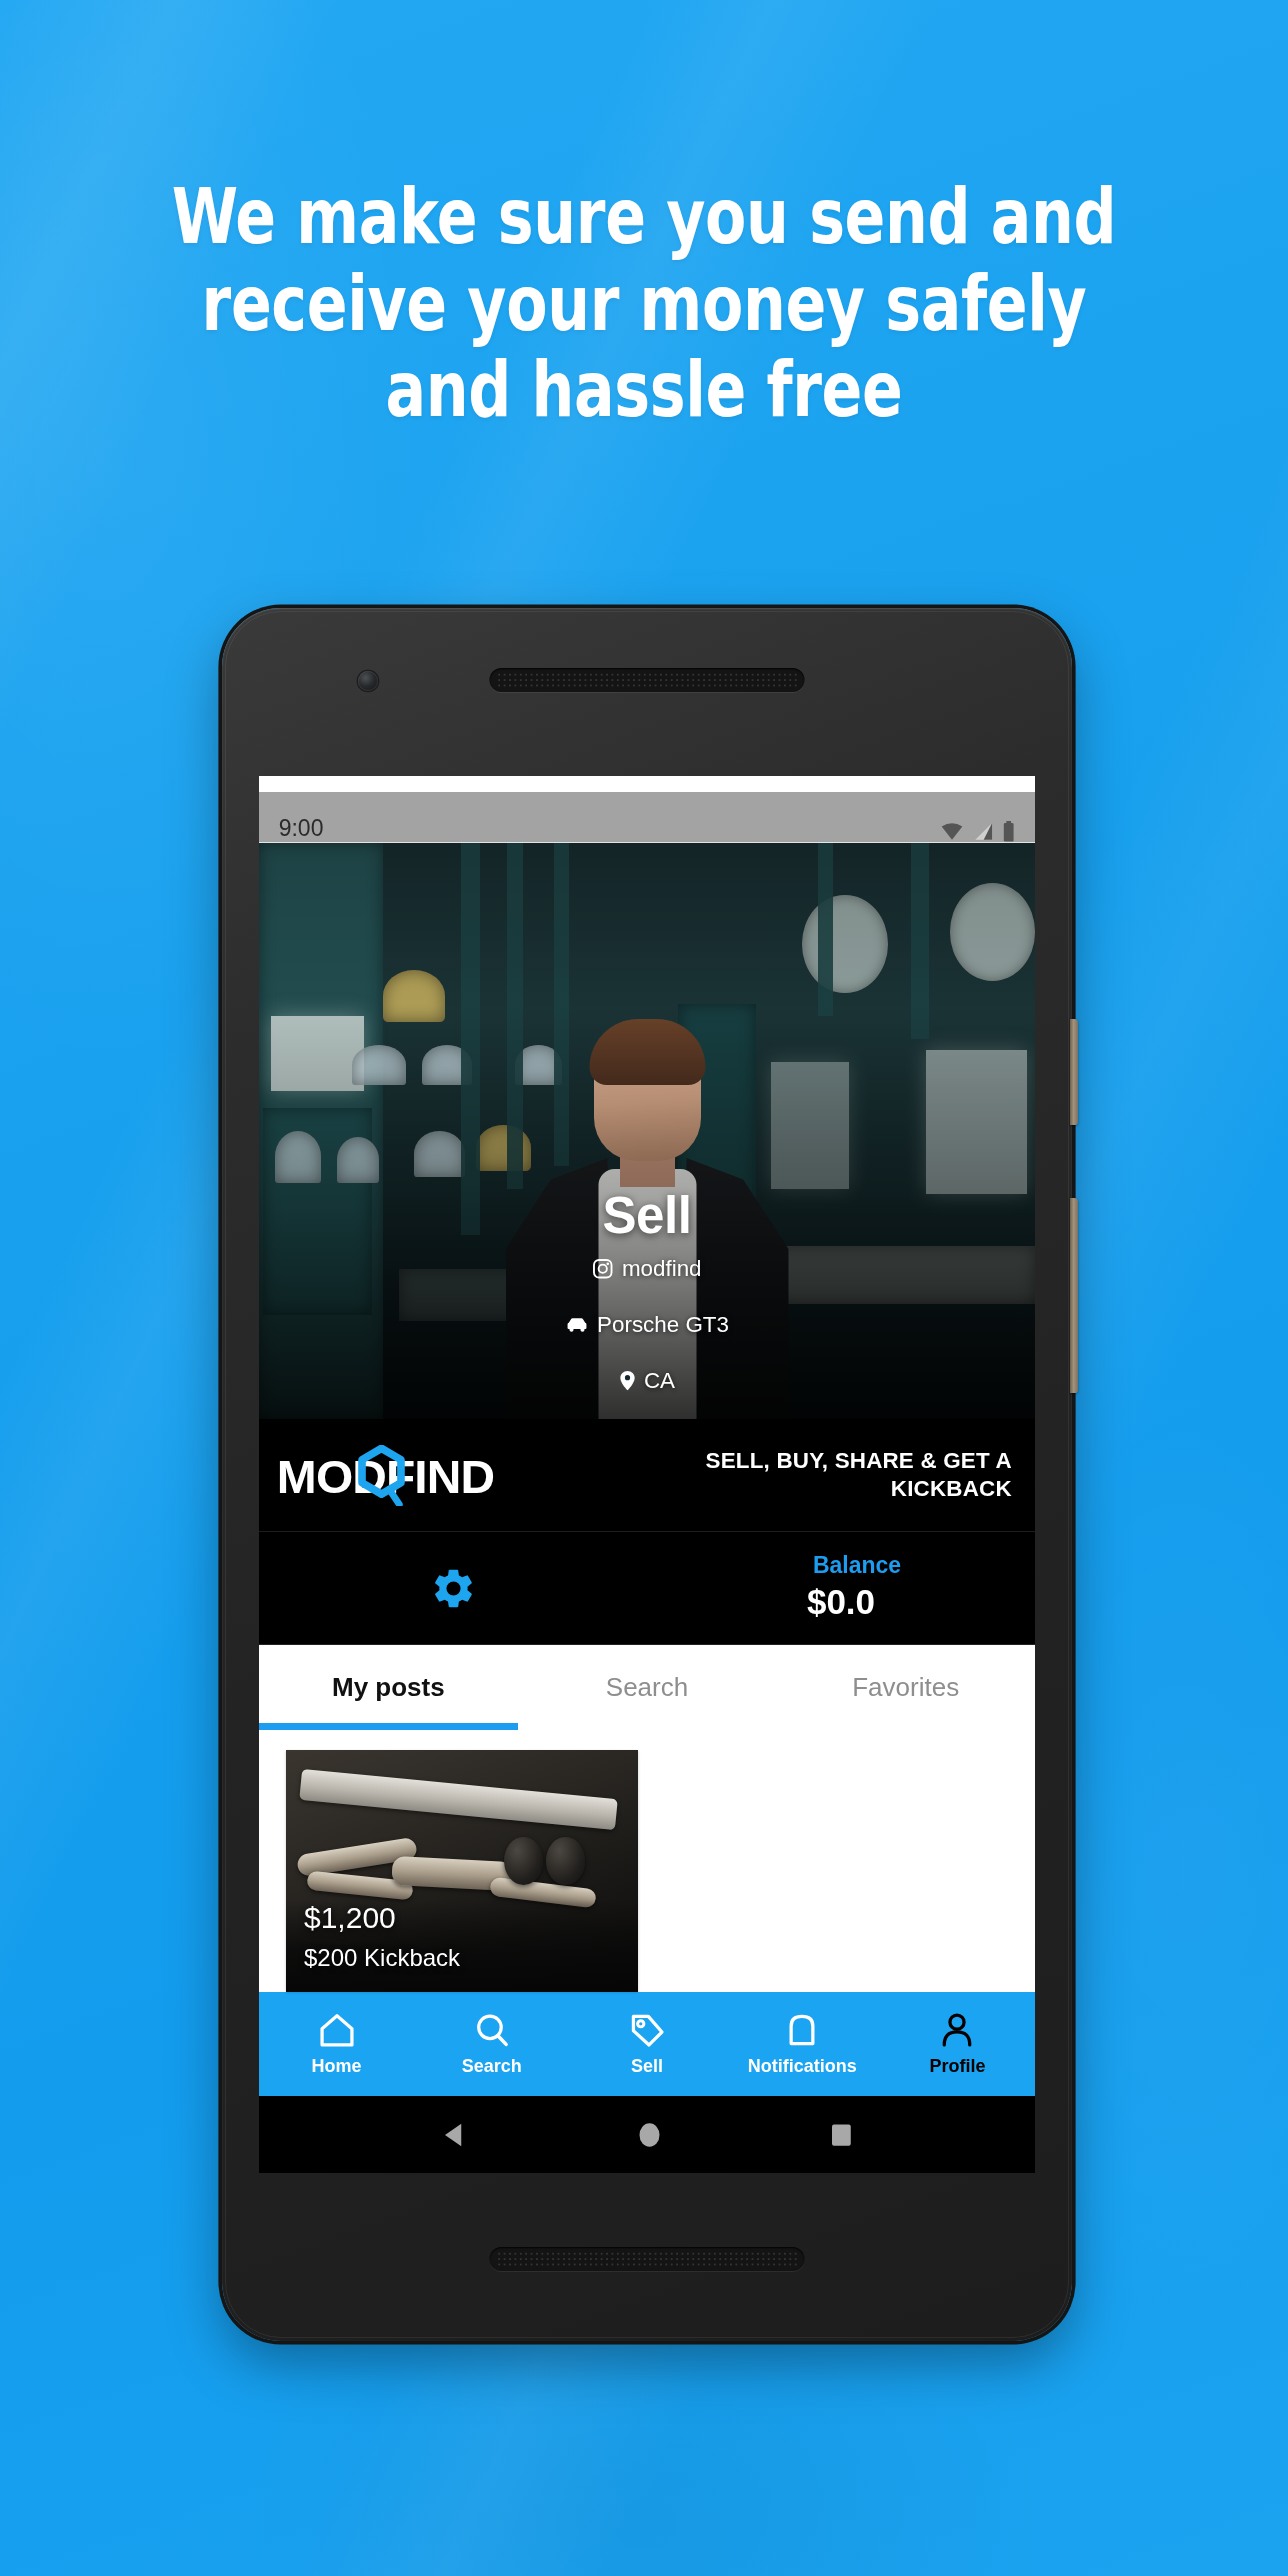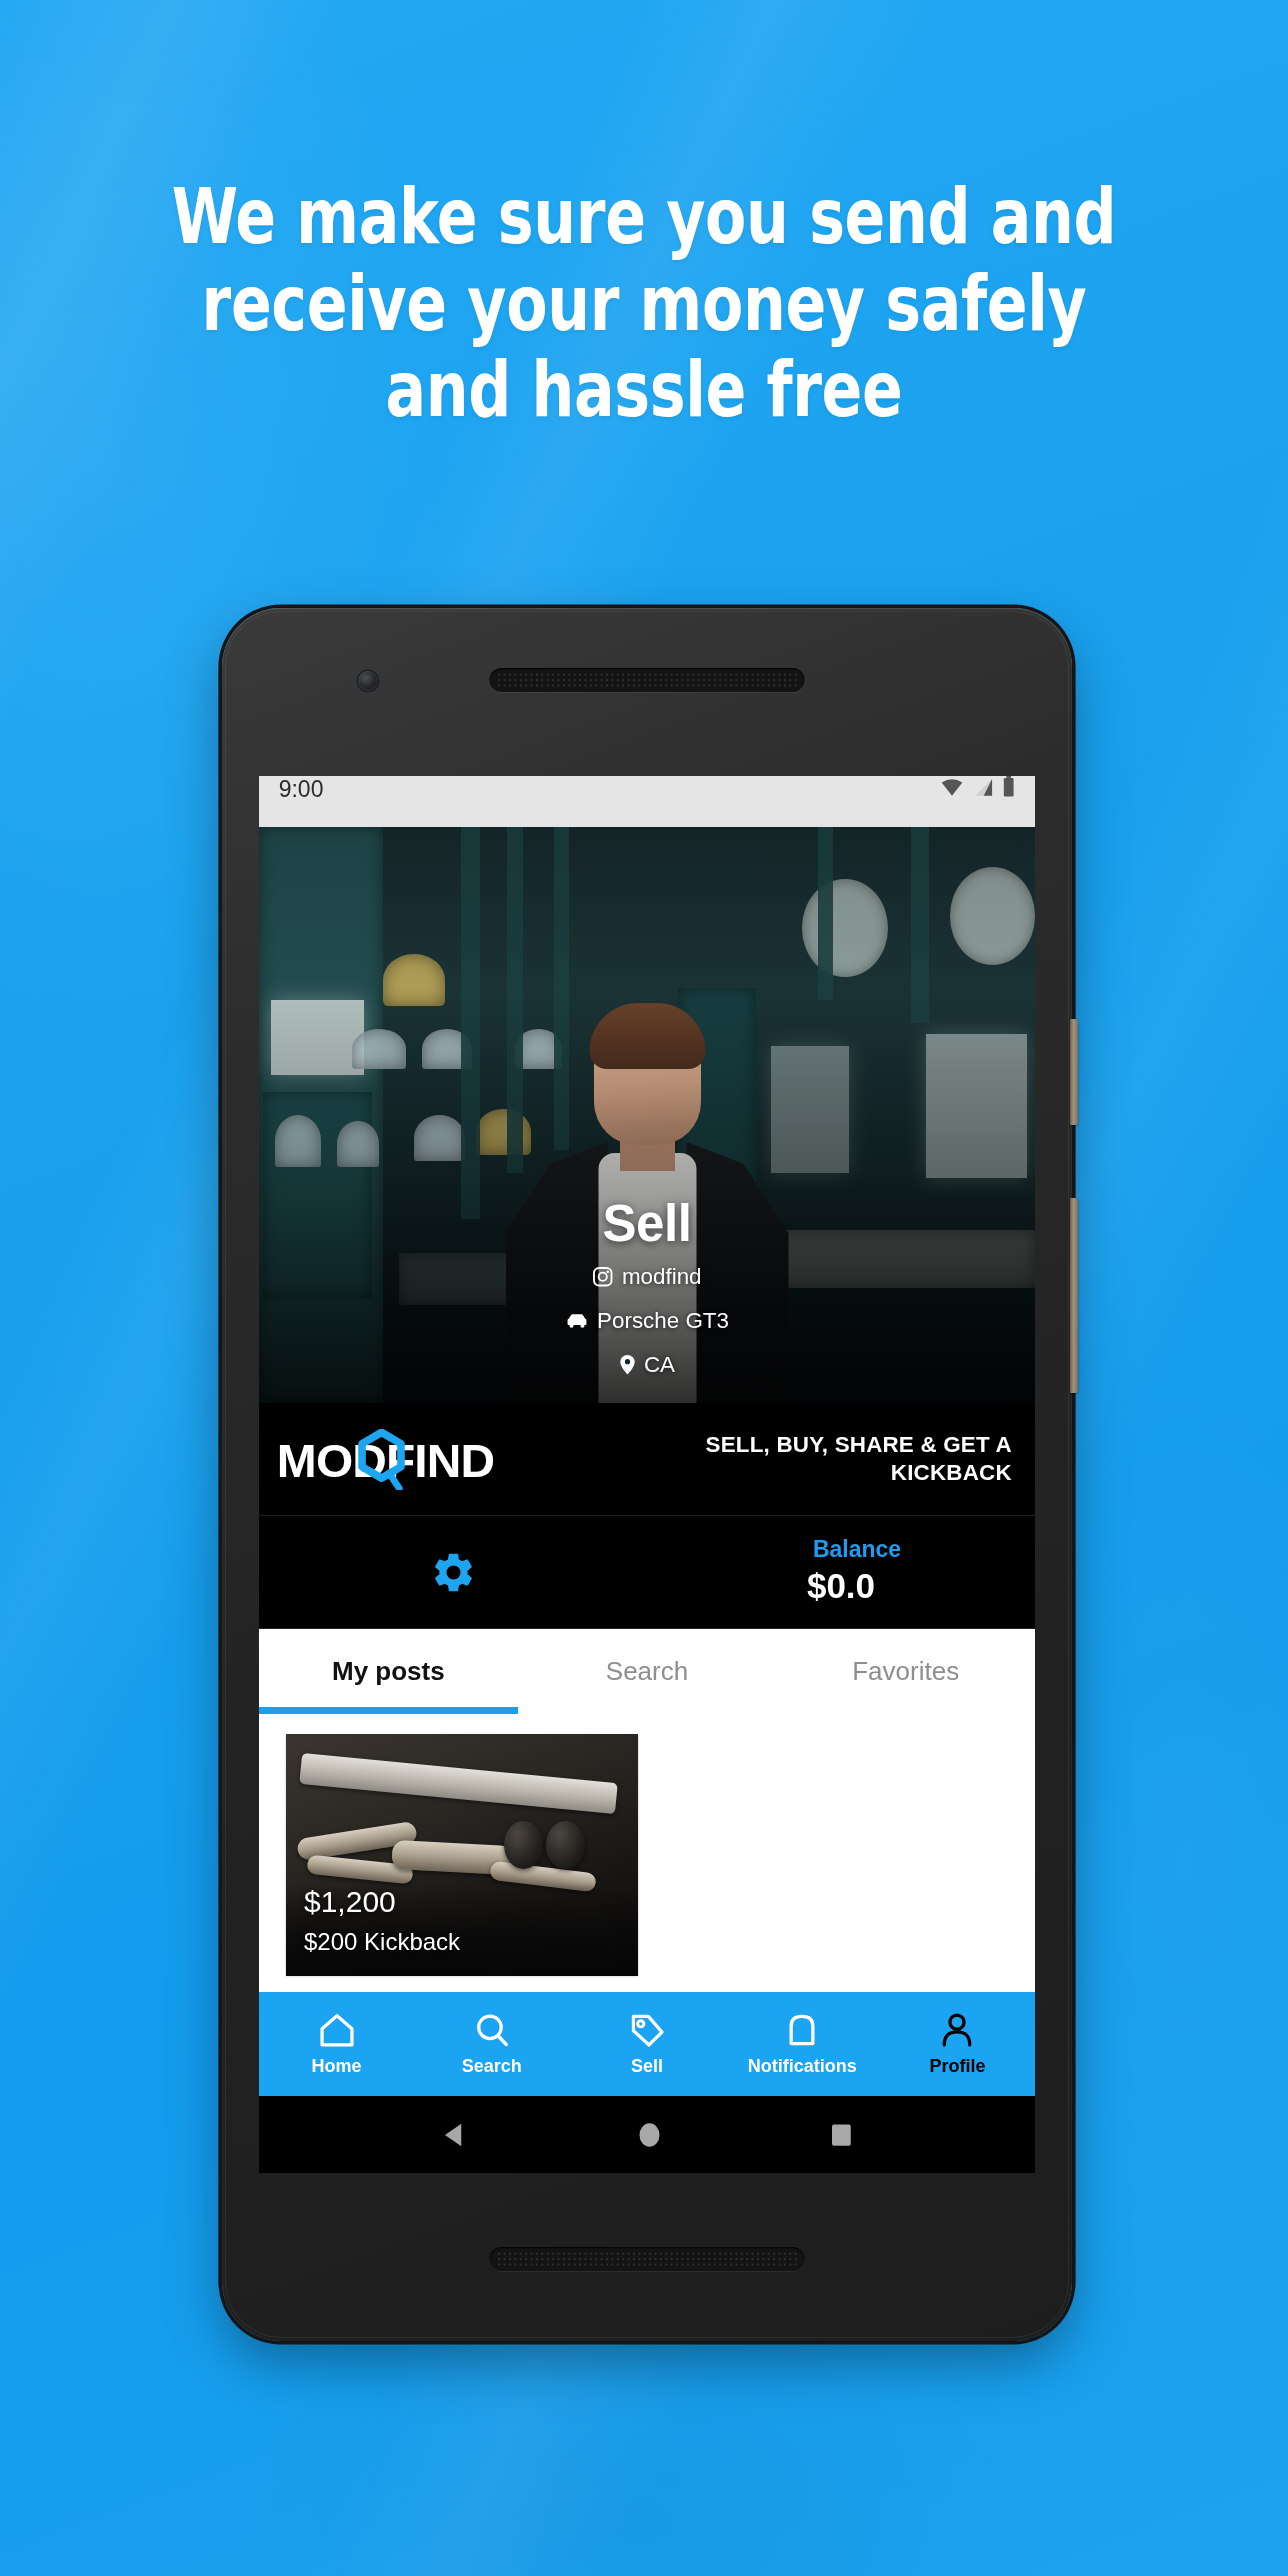--- a/index.html
+++ b/index.html
@@ -103,24 +103,25 @@
     left:37px; top:168px;
     width:776px; height:1397px;
     background:#ffffff;
     overflow:hidden;
     display:flex; flex-direction:column;
   }
 
   
   #status-bar {
     height:51px; flex:0 0 51px;
-    background:#e5e5e5;
-    display:flex; align-items:flex-start;
+    background:#a3a3a3;
+    display:flex; align-items:flex-end;
     padding:0 19.7px;
     border-bottom:0.9px solid #e4e4e4;
+    margin-top:16px;
   }
   #status-time {
     font-size:23px; color:#2b2b2b;
     font-family:"Liberation Sans", sans-serif;
   }
   #status-icons {
     margin-left:auto; display:flex; align-items:center; gap:8px;
   }
 
   
@@ -175,21 +176,21 @@
     position:absolute; left:0; right:0; bottom:25px;
     text-align:center; color:#fff;
   }
   #profile-name {
     font-size:51px; font-weight:700; letter-spacing:-0.4px;
     text-shadow:0 1.8px 8px rgba(0,0,0,0.6);
     font-family:"Liberation Sans", sans-serif;
   }
   .meta-row {
     display:flex; align-items:center; justify-content:center; gap:8px;
-    font-size:22.4px; margin-top:18px;
+    font-size:22.4px; margin-top:30px;
     text-shadow:0 0.9px 5.4px rgba(0,0,0,0.75);
   }
   .meta-row.m-handle { margin-top:10.7px; }
 
   
   #logo-bar {
     flex:0 0 113px;
     background:#000;
     display:flex; align-items:center;
     padding:0 16px 0 12.5px;

